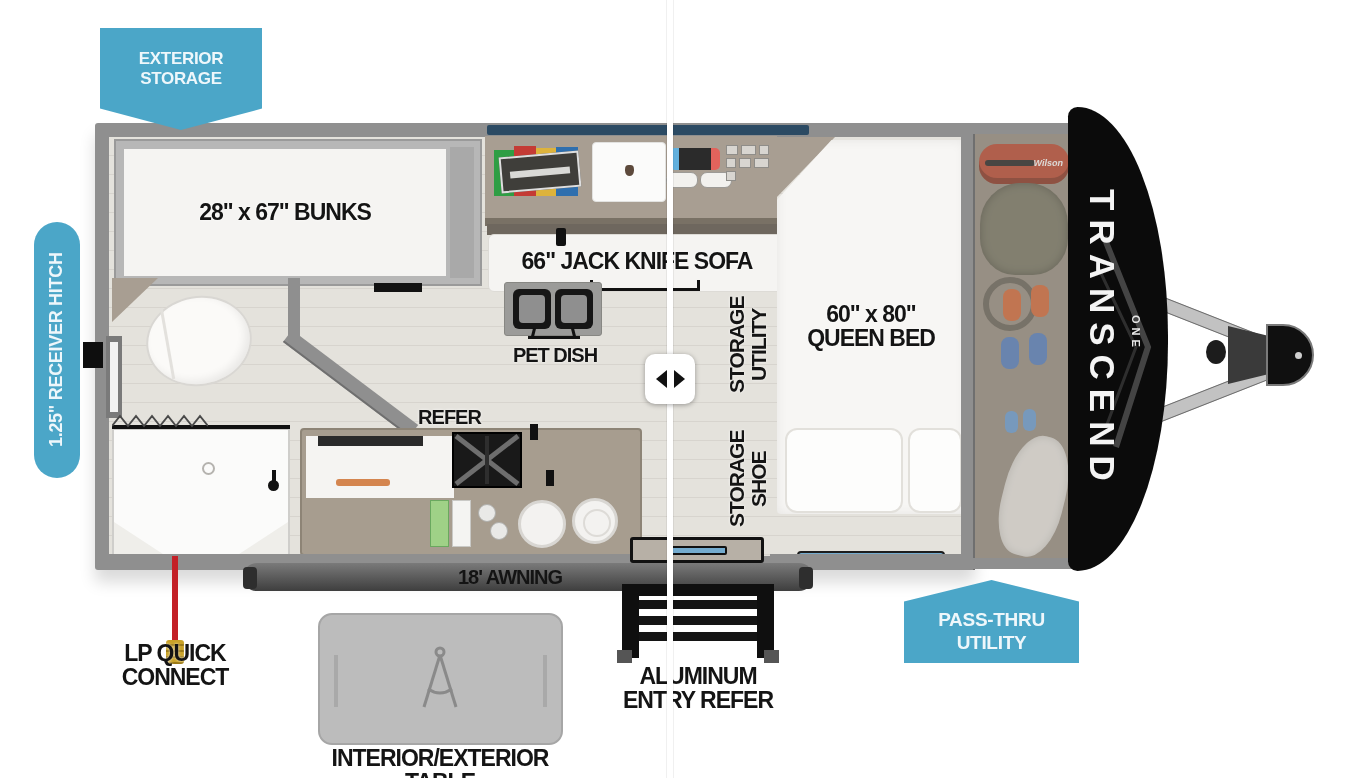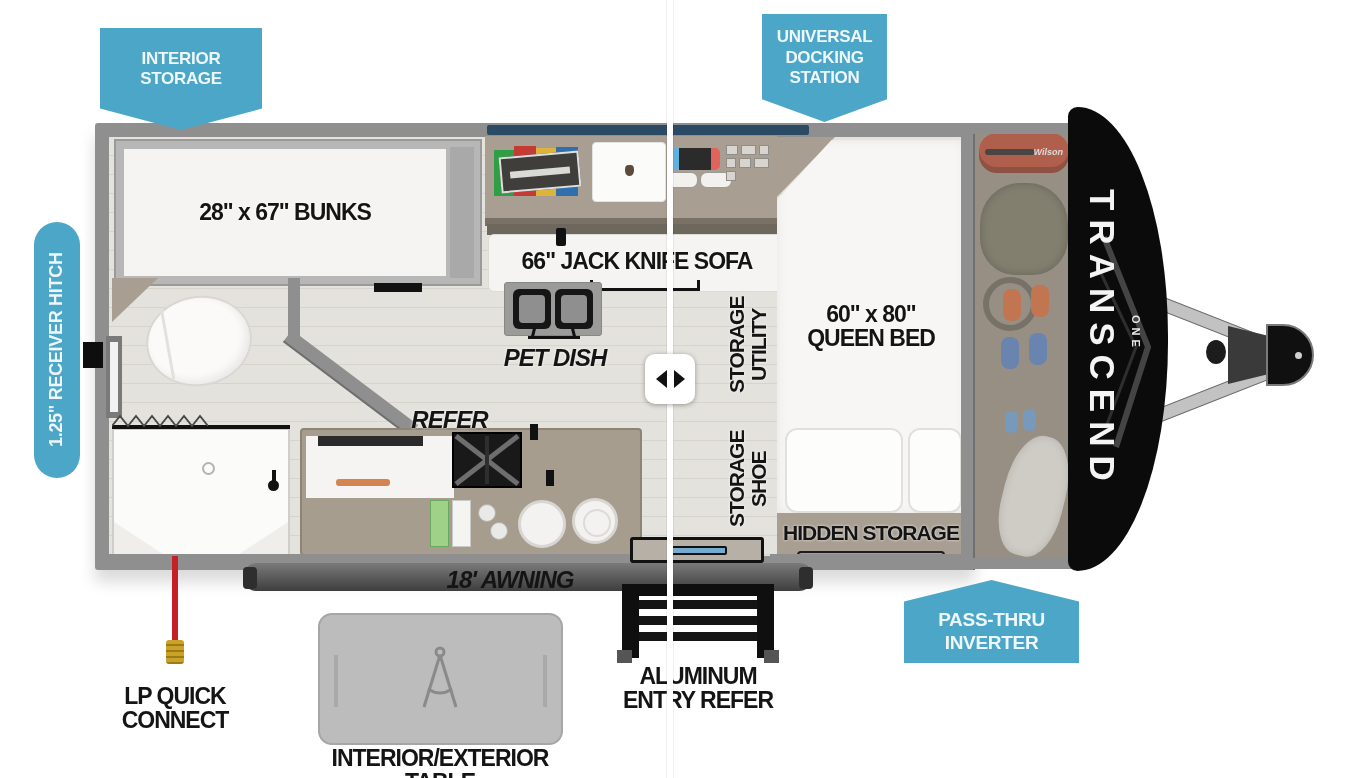--- a/index.html
+++ b/index.html
@@ -8,21 +8,21 @@
   .abs{position:absolute;}
   .pre{white-space:pre-line;}
   .banner{background:#4BA6C8;color:#eef7fb;font-weight:bold;text-align:center;
           display:flex;align-items:center;justify-content:center;
           font-size:17px;line-height:1.2;letter-spacing:-0.3px;}
   .point-down{clip-path:polygon(0 0,100% 0,100% 79%,50% 100%,0 79%);padding-bottom:20px;box-sizing:border-box;}
   .point-up{clip-path:polygon(0 26%,50% 0,100% 26%,100% 100%,0 100%);padding-top:20px;box-sizing:border-box;}
   .rounded{border-radius:10px;}
   .lbl{color:#141414;font-weight:bold;font-size:23px;letter-spacing:-1px;line-height:1.05;
        text-align:center;text-shadow:0 0 3px rgba(255,255,255,.85);}
-  .lbl-sm{font-size:24px;font-style:italic;}
+  .lbl-sm{font-size:20px;}
   .vlabel{writing-mode:vertical-lr;transform:rotate(180deg);}
   .vpill{writing-mode:vertical-rl;transform:rotate(180deg);}
   .wall{background:#8F8F8F;}
   .floor{background:repeating-linear-gradient(180deg,#E4E2DC 0px,#E4E2DC 18px,#D7D4CE 18px,#D7D4CE 19px);}
   .tan{background:#A89E92;}
   .white-furn{background:#F5F4F2;}
   .seg{box-sizing:border-box;}
 </style>
 </head>
 <body>
@@ -139,34 +139,31 @@
 STORAGE</div>
   <div class="abs lbl vlabel pre" style="left:714px;top:418px;width:56px;height:122px;font-size:21px;">SHOE
 STORAGE</div>
 
   <div class="abs tan" style="left:775px;top:137px;width:60px;height:62px;clip-path:polygon(0 0,100% 0,0 100%);"></div>
   <div class="abs" style="left:777px;top:140px;width:188px;height:374px;background:#F7F6F4;border-radius:4px;clip-path:polygon(29% 0,100% 0,100% 100%,0 100%,0 16%);box-shadow:inset 0 0 12px rgba(0,0,0,.07);"></div>
   <div class="abs" style="left:785px;top:428px;width:118px;height:85px;background:#FDFDFC;border:2px solid #E2E0DB;border-radius:12px;box-sizing:border-box;"></div>
   <div class="abs" style="left:908px;top:428px;width:54px;height:85px;background:#FDFDFC;border:2px solid #E2E0DB;border-radius:12px;box-sizing:border-box;"></div>
   <div class="abs lbl pre" style="left:790px;top:302px;width:162px;">60" x 80"
 QUEEN BED</div>
-  <div class="abs tan" style="left:777px;top:513px;width:188px;height:41px;display:flex;align-items:center;justify-content:center;">
-    <div class="lbl" style="font-size:21px;">HIDDEN STORAGE</div>
-  </div>
   <div class="abs" style="left:797px;top:551px;width:148px;height:12px;background:#74ABCE;border:2px solid #1d1d1d;border-radius:4px;box-sizing:border-box;"></div>
 
   <div class="abs wall" style="left:109px;top:554px;width:521px;height:16px;"></div>
   <div class="abs wall" style="left:770px;top:554px;width:191px;height:16px;"></div>
   <div class="abs" style="left:630px;top:537px;width:134px;height:26px;background:#B7B0A6;border:3px solid #111;border-radius:3px;box-sizing:border-box;">
     <div class="abs" style="left:36px;top:6px;width:58px;height:9px;background:#74ABCE;border:2px solid #111;box-sizing:border-box;border-radius:2px;"></div>
   </div>
 
   <div class="abs wall" style="left:961px;top:127px;width:14px;height:443px;border-right:2px solid #6F6F6F;box-sizing:border-box;"></div>
   <div class="abs" style="left:975px;top:127px;width:98px;height:440px;background:#9D9488;">
-    <div class="abs" style="left:4px;top:6px;width:90px;height:40px;background:#C04F38;border-radius:18px;box-shadow:inset 0 -6px 0 rgba(0,0,0,.25);">
+    <div class="abs" style="left:4px;top:17px;width:90px;height:40px;background:#C04F38;border-radius:18px;box-shadow:inset 0 -6px 0 rgba(0,0,0,.25);">
       <div class="abs" style="left:6px;top:16px;width:50px;height:6px;background:#2b2b2b;border-radius:3px;"></div>
       <div class="abs" style="right:6px;top:14px;color:#fff;font-style:italic;font-weight:bold;font-size:9px;">Wilson</div>
     </div>
     <div class="abs" style="left:5px;top:56px;width:88px;height:92px;background:#7E7D6B;border-radius:45% 45% 40% 40%;box-shadow:inset 0 0 10px rgba(0,0,0,.3);"></div>
     <div class="abs" style="left:8px;top:150px;width:54px;height:54px;border:6px solid #6F6A60;border-radius:50%;box-sizing:border-box;"></div>
     <div class="abs" style="left:28px;top:162px;width:18px;height:32px;background:#D96F3F;border-radius:8px;"></div>
     <div class="abs" style="left:56px;top:158px;width:18px;height:32px;background:#D96F3F;border-radius:8px;"></div>
     <div class="abs" style="left:26px;top:210px;width:18px;height:32px;background:#5B84C4;border-radius:8px;"></div>
     <div class="abs" style="left:54px;top:206px;width:18px;height:32px;background:#5B84C4;border-radius:8px;"></div>
     <div class="abs" style="left:30px;top:284px;width:13px;height:22px;background:#6FA3D8;border-radius:6px;"></div>
@@ -193,21 +190,21 @@
     <div class="abs" style="left:62px;top:208px;writing-mode:vertical-rl;color:#E8E8E8;font-weight:bold;font-size:11px;letter-spacing:4px;">ONE</div>
   </div>
 
   <div class="abs" style="left:243px;top:563px;width:570px;height:28px;background:linear-gradient(180deg,#7A7A7A,#3E3E3E);border-radius:14px;"></div>
   <div class="abs" style="left:243px;top:567px;width:14px;height:22px;background:#2E2E2E;border-radius:4px;"></div>
   <div class="abs" style="left:799px;top:567px;width:14px;height:22px;background:#2E2E2E;border-radius:4px;"></div>
   <div class="abs lbl lbl-sm" style="left:430px;top:567px;width:160px;text-shadow:none;">18' AWNING</div>
 
   <div class="abs" style="left:172px;top:556px;width:6px;height:86px;background:#C32027;"></div>
   <div class="abs" style="left:166px;top:640px;width:18px;height:24px;background:repeating-linear-gradient(180deg,#C9A227 0 4px,#9c7a15 4px 6px);border-radius:3px;"></div>
-  <div class="abs lbl pre" style="left:105px;top:684px;width:140px;">LP QUICK
+  <div class="abs lbl pre" style="left:105px;top:641px;width:140px;">LP QUICK
 CONNECT</div>
 
   <div class="abs" style="left:318px;top:613px;width:245px;height:132px;background:#BCBCBC;border:2px solid #A6A6A6;border-radius:14px;box-sizing:border-box;">
     <svg class="abs" style="left:98px;top:30px;" width="44" height="66" viewBox="0 0 44 66">
       <circle cx="22" cy="7" r="4" fill="none" stroke="#8A8A8A" stroke-width="3"></circle>
       <line x1="22" y1="10" x2="6" y2="62" stroke="#8A8A8A" stroke-width="3"></line>
       <line x1="22" y1="10" x2="38" y2="62" stroke="#8A8A8A" stroke-width="3"></line>
       <path d="M10 44 Q22 52 34 44" fill="none" stroke="#8A8A8A" stroke-width="3"></path>
     </svg>
     <div class="abs" style="left:14px;top:40px;width:4px;height:52px;background:#A9A9A9;"></div>
@@ -219,27 +216,24 @@
   <div class="abs" style="left:622px;top:584px;width:17px;height:74px;background:#0F0F0F;"></div>
   <div class="abs" style="left:757px;top:584px;width:17px;height:74px;background:#0F0F0F;"></div>
   <div class="abs" style="left:639px;top:600px;width:118px;height:9px;background:#141414;"></div>
   <div class="abs" style="left:639px;top:616px;width:118px;height:9px;background:#141414;"></div>
   <div class="abs" style="left:639px;top:632px;width:118px;height:9px;background:#141414;"></div>
   <div class="abs" style="left:617px;top:650px;width:15px;height:13px;background:#555;"></div>
   <div class="abs" style="left:764px;top:650px;width:15px;height:13px;background:#555;"></div>
   <div class="abs lbl pre" style="left:608px;top:664px;width:180px;">ALUMINUM
 ENTRY REFER</div>
 
-  <div class="abs banner point-down pre" style="left:100px;top:28px;width:162px;height:102px;">INTERIOR
+  <div class="abs banner point-down pre" style="left:100px;top:28px;width:162px;height:102px;">EXTERIOR
 STORAGE</div>
-  <div class="abs banner point-down pre" style="left:762px;top:14px;width:125px;height:108px;">UNIVERSAL
-DOCKING
-STATION</div>
   <div class="abs banner point-up pre" style="left:904px;top:580px;width:175px;height:83px;font-size:19px;">PASS-THRU
-INVERTER</div>
+UTILITY</div>
   <div class="abs banner vpill" style="left:34px;top:222px;width:46px;height:256px;border-radius:23px;font-size:18px;">1.25" RECEIVER HITCH</div>
 
   <div class="abs" style="left:667px;top:0;width:6px;height:778px;background:#FFFFFF;box-shadow:0 0 0 1px rgba(0,0,0,.06);z-index:40;"></div>
   <div class="abs" style="left:645px;top:354px;width:50px;height:50px;background:#FFFFFF;border-radius:10px;box-shadow:0 1px 5px rgba(0,0,0,.35);z-index:41;display:flex;align-items:center;justify-content:center;gap:7px;">
     <span style="width:0;height:0;border-top:9px solid transparent;border-bottom:9px solid transparent;border-right:11px solid #111;"></span>
     <span style="width:0;height:0;border-top:9px solid transparent;border-bottom:9px solid transparent;border-left:11px solid #111;"></span>
   </div>
 
 </div>
 

